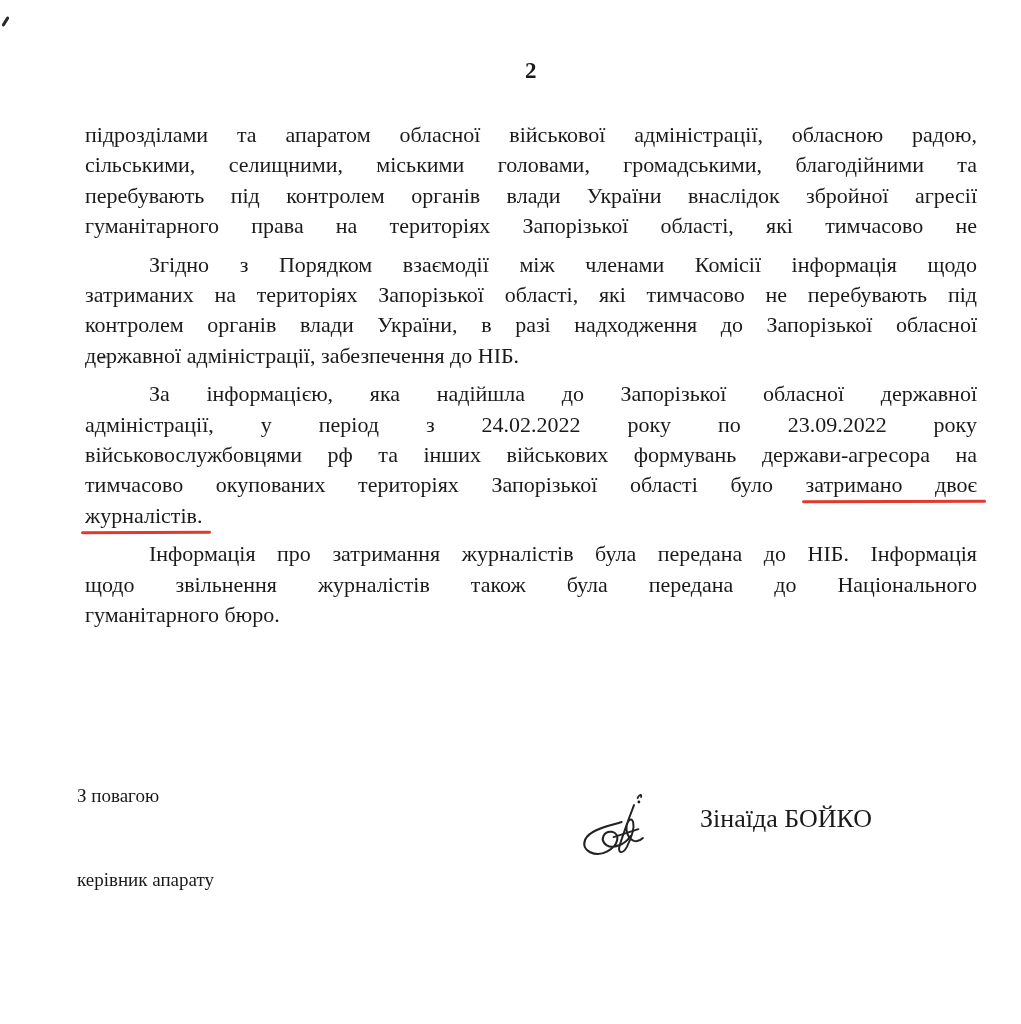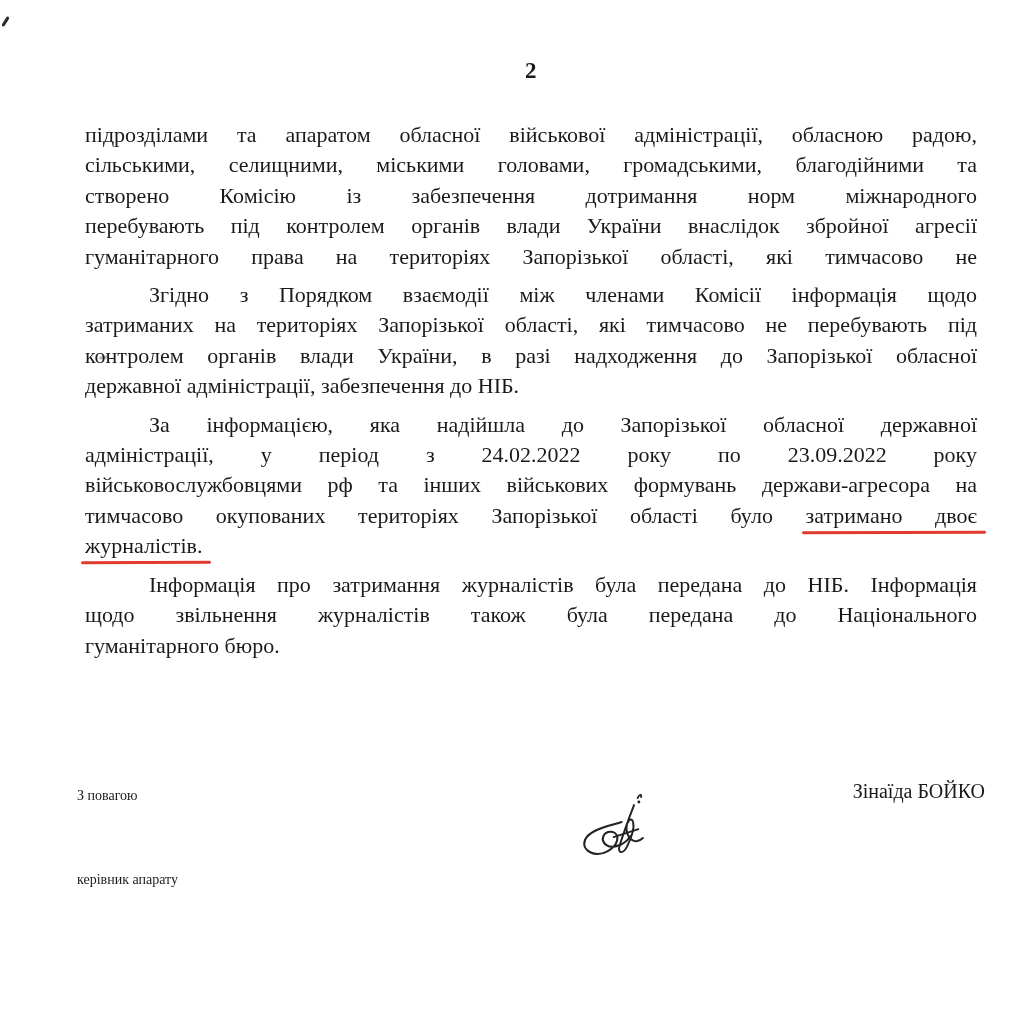--- a/index.html
+++ b/index.html
@@ -72,32 +72,31 @@
     right: -9px;
     bottom: -6px;
     height: 3px;
     background: var(--underline-color, #e03a2d);
     border-radius: 2px;
     transform: rotate(-0.2deg);
   }
   .closing-line {
     position: absolute;
     left: 77px;
-    font-size: 14px;
+    font-size: 19px;
     line-height: 30px;
   }
   .closing { top: 781px; }
   .signer-title { top: 865px; }
   .signer-name {
     position: absolute;
     left: 700px;
-    top: 776px;
+    top: 804px;
     width: 285px;
-    text-align: right;
-    font-size: 20px;
+    font-size: 26px;
     line-height: 30px;
   }
   .signature-svg {
     position: absolute;
     left: 572px;
     top: 790px;
     width: 92px;
     height: 80px;
   }
 </style>
@@ -108,21 +107,20 @@
 
   <div class="corner-mark"></div>
   <div class="margin-speck"></div>
 
   <div class="page-number">2</div>
 
   <div class="doc-body">
       <div class="paragraph">
         <div class="line"><span>підрозділами та апаратом обласної військової адміністрації, обласною радою,</span></div>
         <div class="line"><span>сільськими, селищними, міськими головами, громадськими, благодійними та</span></div>
-        <div class="line"><span>створено Комісію із забезпечення дотримання норм міжнародного</span></div>
         <div class="line"><span>перебувають під контролем органів влади України внаслідок збройної агресії</span></div>
         <div class="line"><span>гуманітарного права на територіях Запорізької області, які тимчасово не</span></div>
       </div>
       <div class="paragraph">
         <div class="line indent"><span>Згідно з Порядком взаємодії між членами Комісії інформація щодо</span></div>
         <div class="line"><span>затриманих на територіях Запорізької області, які тимчасово не перебувають під</span></div>
         <div class="line"><span>контролем органів влади України, в разі надходження до Запорізької обласної</span></div>
         <div class="line last"><span>державної адміністрації, забезпечення до НІБ.</span></div>
       </div>
       <div class="paragraph">

